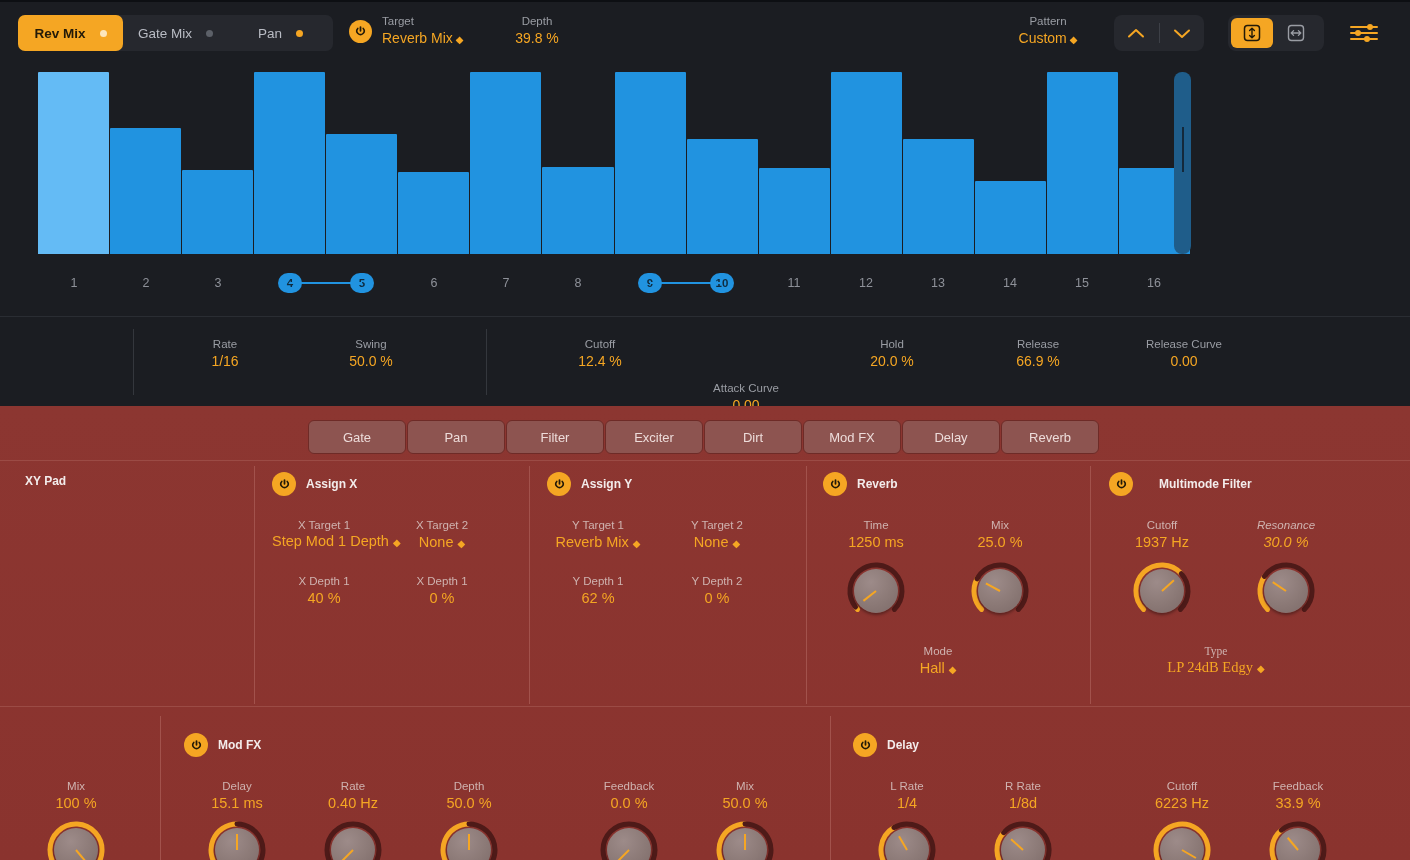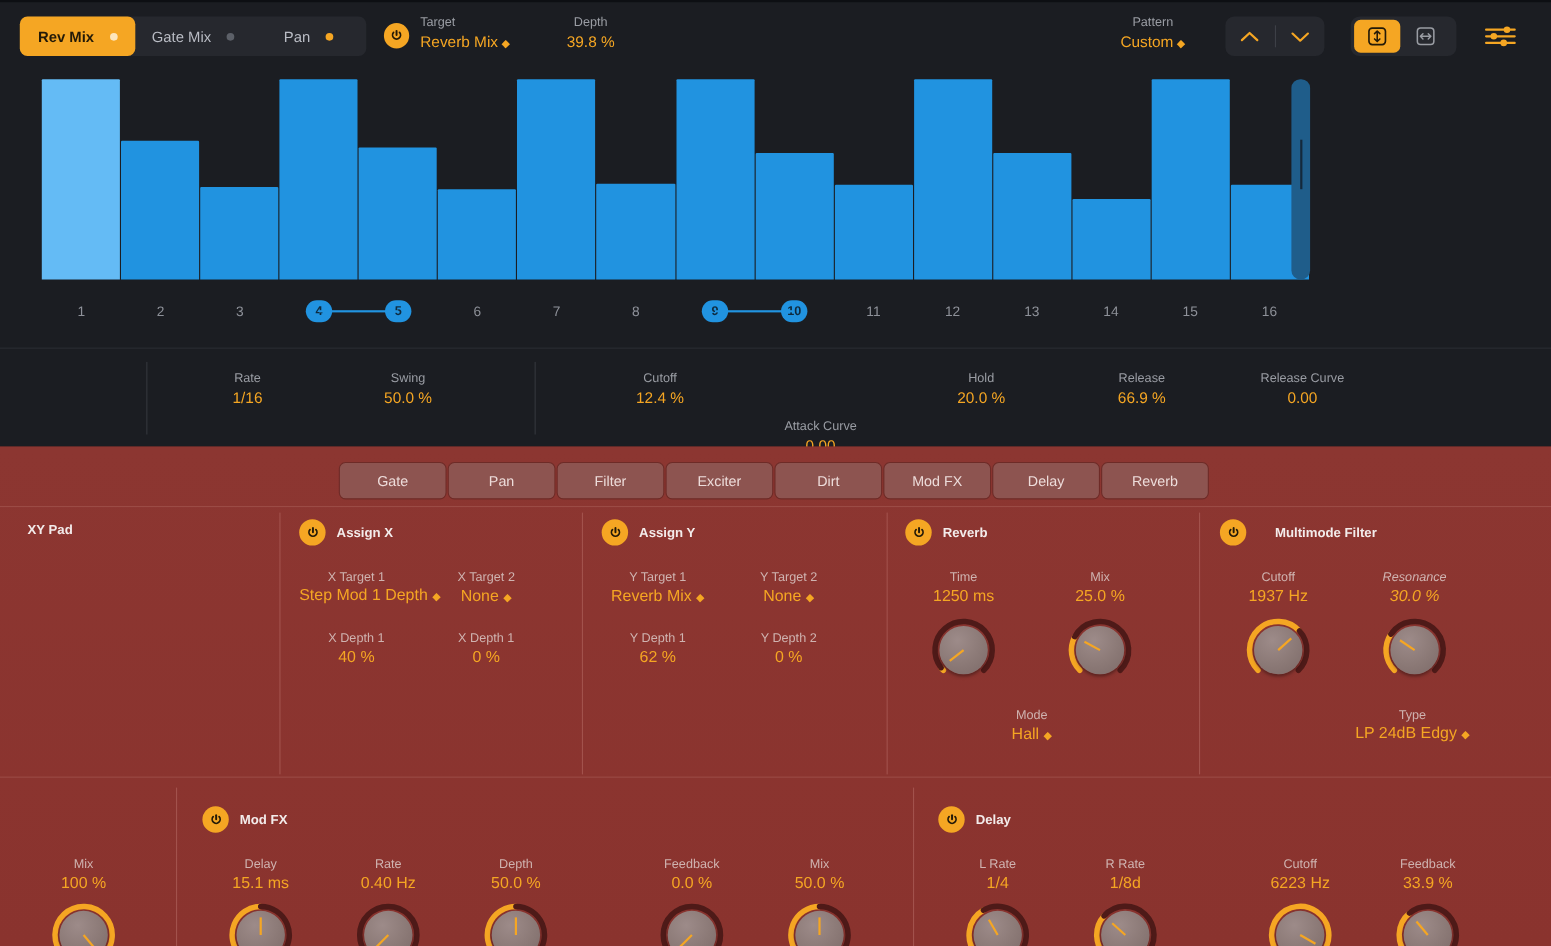--- a/index.html
+++ b/index.html
@@ -446,21 +446,21 @@
       <span>Multimode Filter</span>
     </div>
     <div class="cell" style="left:1110px; top:112px; width:104px;">
       <div class="r-label">Cutoff</div>
       <div class="r-value">1937 Hz</div>
     </div>
     <div class="cell" style="left:1234px; top:112px; width:104px;font-style:italic;">
       <div class="r-label">Resonance</div>
       <div class="r-value">30.0 %</div>
     </div>
-    <div class="cell" style="left:1232px; top:238px; width:104px;">
+    <div class="cell" style="left:1164px; top:238px; width:104px;font-family:Liberation Serif, serif;">
       <div class="r-label">Type</div>
       <div class="r-value" style="line-height:17px;"><span>LP 24dB Edgy</span><span class="caret">◆</span></div>
     </div>
 
     <div class="sect-title" style="left:184px; top:327px;">
       <span class="pwr big">
         <svg width="13" height="13" viewBox="0 0 14 14">
             <path d="M7 2.2v4.1" stroke="#231a08" stroke-width="1.9" stroke-linecap="round" fill="none"></path>
             <path d="M4.1 3.7a3.9 3.9 0 1 0 5.8 0" stroke="#231a08" stroke-width="1.7" fill="none" stroke-linecap="round"></path>
           </svg>

